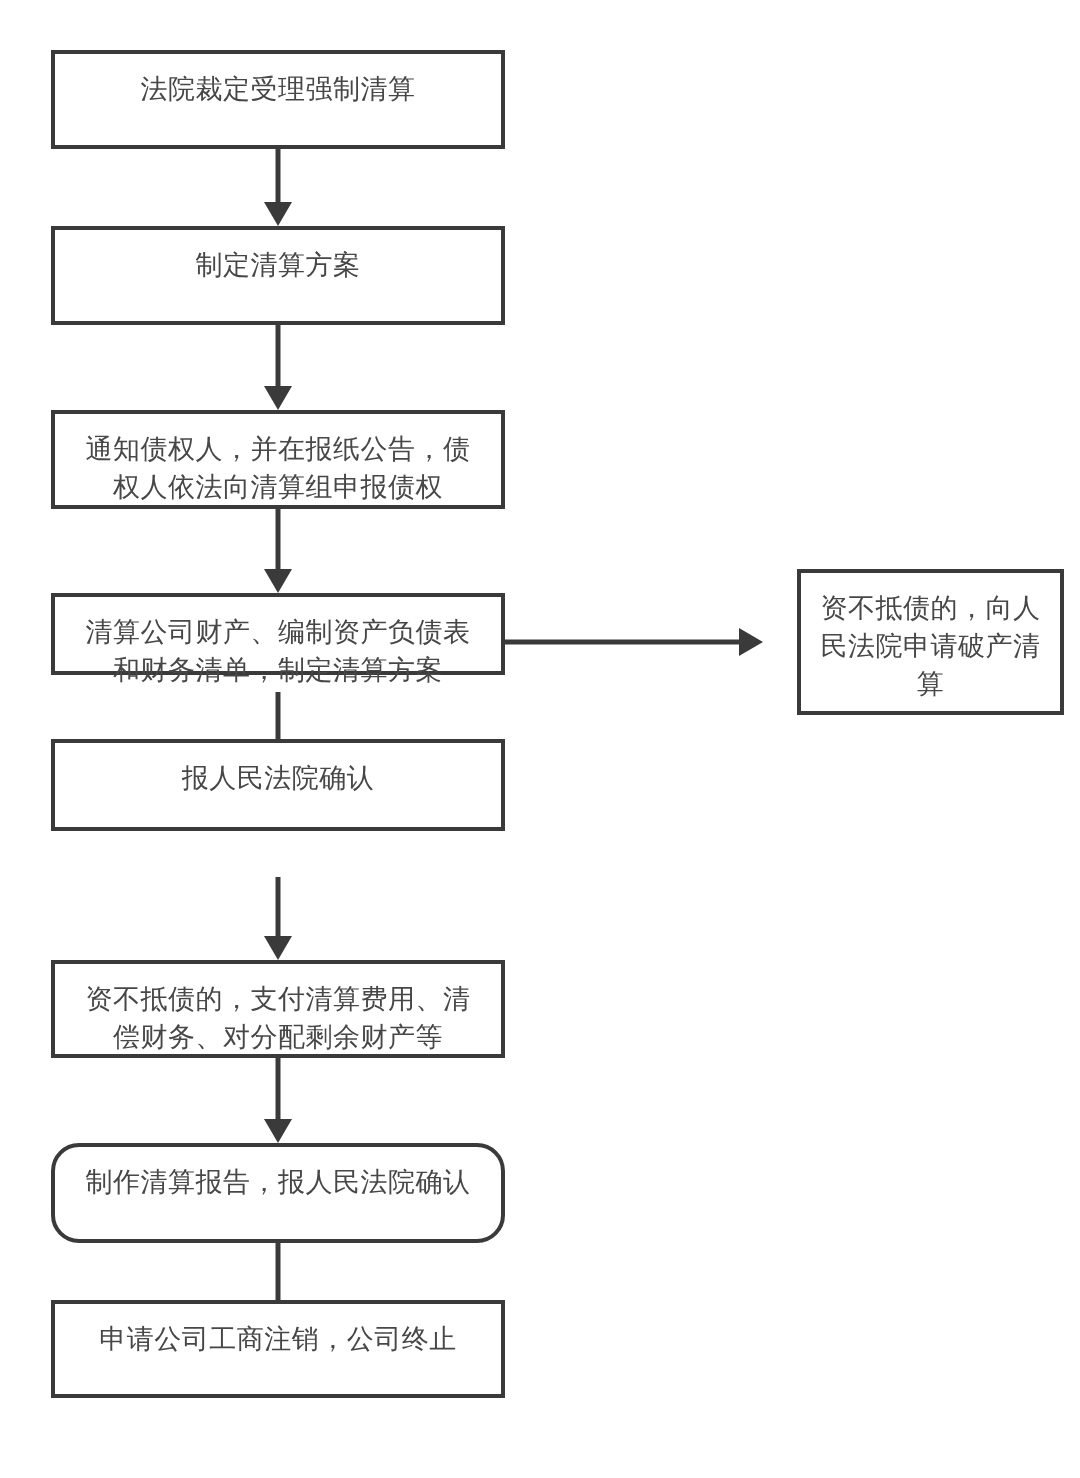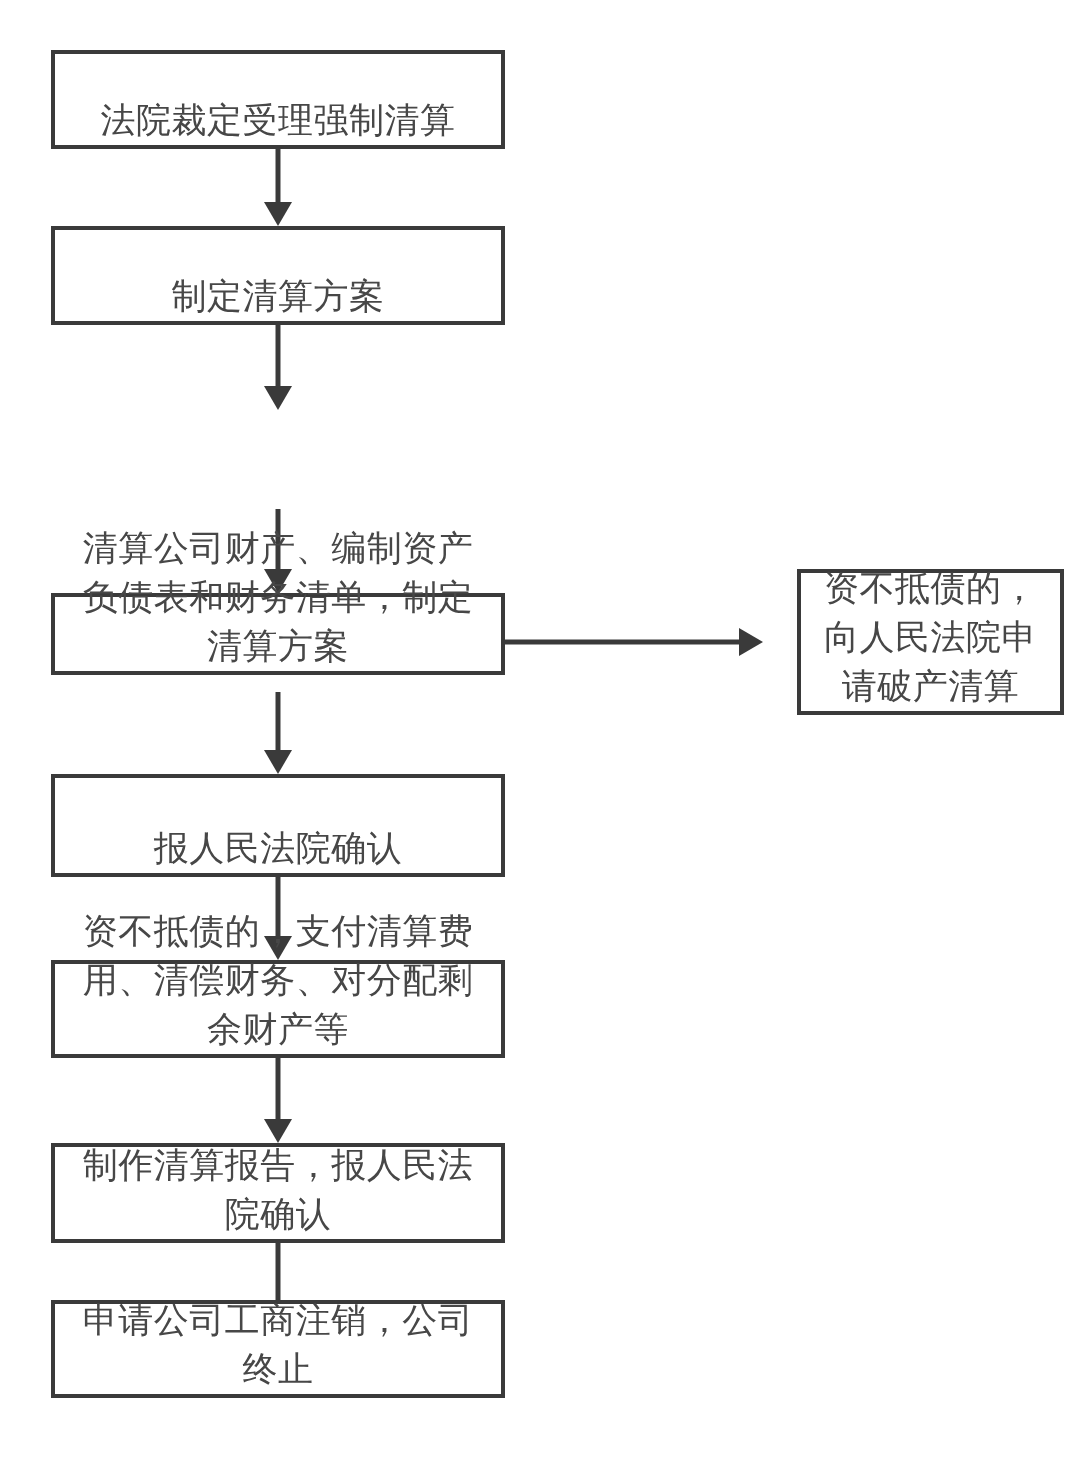--- a/index.html
+++ b/index.html
@@ -20,37 +20,37 @@
     left: 0;
     top: 0;
     pointer-events: none;
   }
   .node {
     position: absolute;
     box-sizing: border-box;
     border: 4px solid #3a3a3a;
     background: #ffffff;
     color: #474747;
-    font-size: 35px;
+    font-size: 27px;
     line-height: 1.4;
     letter-spacing: 0.5px;
     display: flex;
-    align-items: flex-end;
+    align-items: flex-start;
     justify-content: center;
     text-align: center;
-    padding: 0 18px;
+    padding: 16px 18px;
   }
   .main-col { left: 51px; width: 454px; }
   .n1 { top: 50px;   height: 99px;  }
   .n2 { top: 226px;  height: 99px;  }
   .n3 { top: 410px;  height: 99px;  }
   .n4 { top: 593px;  height: 82px;  }
-  .n5 { top: 774px;  height: 103px; }
+  .n5 { top: 739px;  height: 92px; }
   .n6 { top: 960px;  height: 98px;  }
-  .n7 { top: 1143px; height: 100px; }
+  .n7 { top: 1143px; height: 100px; border-radius: 28px; }
   .n8 { top: 1300px; height: 98px;  }
   .side {
     left: 797px;
     top: 569px;
     width: 267px;
     height: 146px;
   }
 </style>
 </head>
 <body>
@@ -97,20 +97,23 @@
   </svg>
 
   <div class="node main-col n1">
     <span>法院裁定受理强制清算</span>
   </div>
 
   <div class="node main-col n2">
     <span>制定清算方案</span>
   </div>
 
+  <div class="node main-col n3">
+    <span>通知债权人，并在报纸公告，债权人依法向清算组申报债权</span>
+  </div>
 
   <div class="node main-col n4">
     <span>清算公司财产、编制资产负债表和财务清单，制定清算方案</span>
   </div>
 
   <div class="node side">
     <span>资不抵债的，向人民法院申请破产清算</span>
   </div>
 
   <div class="node main-col n5">

